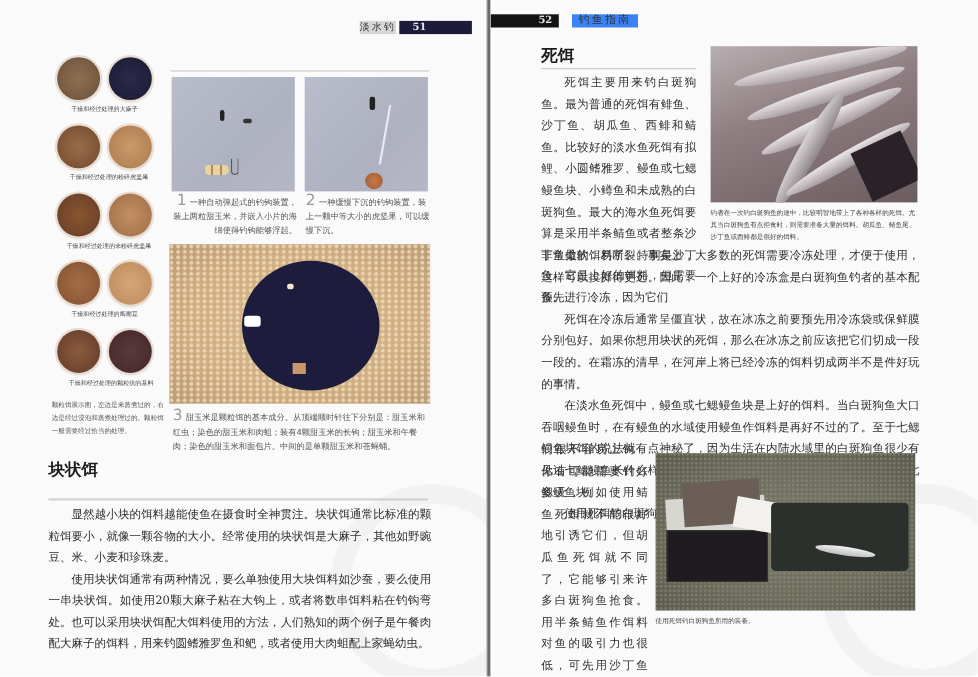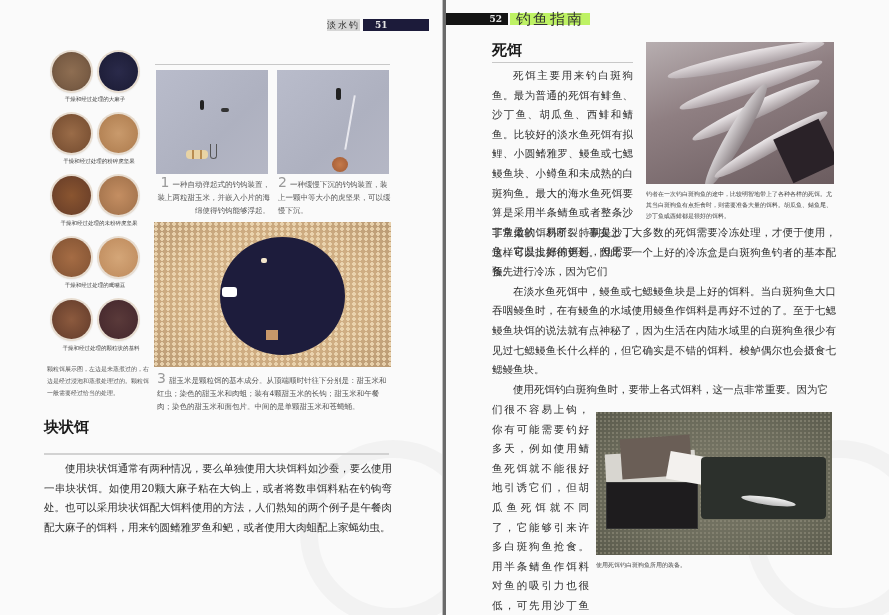--- a/index.html
+++ b/index.html
@@ -10,21 +10,21 @@
   .page-right { left:446px; width:443px; }
   .gutter { position:absolute; left:443px; top:0; width:3px; height:615px; background:#6a6a6a; }
   .gutter-line { position:absolute; left:442px; top:0; width:1px; height:615px; background:#bdbdbd; }
 
   
   .hdr-left { position:absolute; top:19px; left:327px; display:flex; height:12px; }
   .hdr-left .sect { background:#d6d6d6; color:#333; font-size:9px; padding:0 0; line-height:12px; letter-spacing:2px; }
   .hdr-left .num { background:#1c1b3a; color:#e6e6e6; font-size:9px; font-weight:bold; width:66px; padding-left:12px; line-height:12px; margin-left:3px; box-sizing:border-box; }
   .hdr-right { position:absolute; top:13px; left:0; display:flex; height:12px;align-items:flex-end; }
   .hdr-right .num { background:#141414; color:#e6e6e6; font-size:9px; font-weight:bold; width:62px; text-align:right; padding-right:6px; line-height:12px; box-sizing:border-box; }
-  .hdr-right .sect { background:#bef264; color:#333; font-size:15px; padding:0 6px; line-height:12px; letter-spacing:2px; margin-left:2px; }
+  .hdr-right .sect { background:#3b82f6; color:#333; font-size:10px; padding:0 6px; line-height:12px; letter-spacing:2px; margin-left:12px; }
 
   
   .title { position:absolute; font-weight:bold; color:#1c1c1c; }
   .title-rule { position:absolute; height:1px; background:#c8c8c8; }
 
   
   .bowl { position:absolute; width:39px; height:39px; border-radius:50%; box-shadow:0 0 0 2px #e8ddd0, 0 1px 3px rgba(0,0,0,.3); }
   .bowl-cap { position:absolute; left:47px; width:110px; font-size:5.5px; color:#444; text-align:center; white-space:nowrap; }
   .side-note { position:absolute; left:47px; top:363px; width:104px; font-size:6px; line-height:12px; color:#555; }
 
@@ -103,20 +103,21 @@
     <div style="position:absolute;left:107px;top:36px;width:6px;height:5px;background:#f3e6cc;border-radius:2px;"></div>
   </div>
   <div class="cap-small" style="left:157px;top:372px;width:233px;">
     <span class="cap-num">3</span><span>甜玉米是颗粒饵的基本成分。从顶端顺时针往下分别是：甜玉米和红虫；染色的甜玉米和肉蛆；装有4颗甜玉米的长钩；甜玉米和午餐肉；染色的甜玉米和面包片。中间的是单颗甜玉米和苍蝇蛹。</span>
   </div>
 
   <div class="title" style="left:44px;top:418px;font-size:15px;">块状饵</div>
   <div class="title-rule" style="left:44px;top:453px;width:345px;background:#d2d2d2;height:2px;"></div>
 
   <div class="body-text" style="left:44px;top:459px;width:348px;font-size:10.5px;line-height:19.5px;">
+    <p>显然越小块的饵料越能使鱼在摄食时全神贯注。块状饵通常比标准的颗粒饵要小，就像一颗谷物的大小。经常使用的块状饵是大麻子，其他如野豌豆、米、小麦和珍珠麦。</p>
     <p>使用块状饵通常有两种情况，要么单独使用大块饵料如沙蚕，要么使用一串块状饵。如使用20颗大麻子粘在大钩上，或者将数串饵料粘在钓钩弯处。也可以采用块状饵配大饵料使用的方法，人们熟知的两个例子是午餐肉配大麻子的饵料，用来钓圆鳍雅罗鱼和鲃，或者使用大肉蛆配上家蝇幼虫。</p>
   </div>
 </div>
 
 <div class="gutter-line"></div>
 <div class="gutter"></div>
 
 <div class="page page-right">
   <div class="watermark" style="left:300px;top:440px;width:150px;height:150px;"></div>
 
@@ -137,20 +138,21 @@
     <div style="position:absolute;left:30px;top:35px;width:150px;height:16px;border-radius:50%;background:linear-gradient(#ece8ea,#a59a9e);transform:rotate(-18deg);"></div>
     <div style="position:absolute;left:40px;top:60px;width:140px;height:16px;border-radius:50%;background:linear-gradient(#eeeaec,#a2989b);transform:rotate(-25deg);"></div>
     <div style="position:absolute;left:30px;top:85px;width:120px;height:18px;border-radius:50%;background:linear-gradient(#d8d4d6,#8d8487);transform:rotate(-60deg);"></div>
     <div style="position:absolute;left:60px;top:95px;width:130px;height:15px;border-radius:50%;background:linear-gradient(#ece8ea,#9f9598);transform:rotate(-30deg);"></div>
     <div style="position:absolute;left:135px;top:85px;width:50px;height:48px;background:#2a2228;transform:rotate(-25deg);"></div>
   </div>
   <div class="photo-cap" style="left:200px;top:188px;width:190px;">钓者在一次钓白斑狗鱼的途中，比较明智地带上了各种各样的死饵。尤其当白斑狗鱼有点拒食时，则需要准备大量的饵料。胡瓜鱼、鲭鱼尾、沙丁鱼或西鲱都是很好的饵料。</div>
 
   <div class="body-text" style="left:46px;top:223px;width:344px;font-size:10.5px;line-height:19.6px;">
     <p style="text-indent:0;">非常柔软，易断裂。事实上，大多数的死饵需要冷冻处理，才便于使用，这样可以投掷得更远。因此，一个上好的冷冻盒是白斑狗鱼钓者的基本配备。</p>
+    <p>死饵在冷冻后通常呈僵直状，故在冰冻之前要预先用冷冻袋或保鲜膜分别包好。如果你想用块状的死饵，那么在冰冻之前应该把它们切成一段一段的。在霜冻的清早，在河岸上将已经冷冻的饵料切成两半不是件好玩的事情。</p>
     <p>在淡水鱼死饵中，鳗鱼或七鳃鳗鱼块是上好的饵料。当白斑狗鱼大口吞咽鳗鱼时，在有鳗鱼的水域使用鳗鱼作饵料是再好不过的了。至于七鳃鳗鱼块饵的说法就有点神秘了，因为生活在内陆水域里的白斑狗鱼很少有见过七鳃鳗鱼长什么样的，但它确实是不错的饵料。梭鲈偶尔也会摄食七鳃鳗鱼块。</p>
     <p>使用死饵钓白斑狗鱼时，要带上各式饵料，这一点非常重要。因为它</p>
   </div>
 
   <div class="body-text" style="left:46px;top:400px;width:98px;font-size:10.5px;line-height:19.6px;letter-spacing:1px;">
     <p style="text-indent:0;">们很不容易上钩，你有可能需要钓好多天，例如使用鲭鱼死饵就不能很好地引诱它们，但胡瓜鱼死饵就不同了，它能够引来许多白斑狗鱼抢食。用半条鲭鱼作饵料对鱼的吸引力也很低，可先用沙丁鱼死饵进</p>
   </div>
 
   <div class="photo" style="left:150px;top:412px;width:236px;height:143px;background:radial-gradient(ellipse,#7c7a6a 0%,#6c6c5c 60%,#5a5a4c 100%);">
     <div style="position:absolute;inset:0;background-image:radial-gradient(circle at 1px 1px,#8f8c7a 1px,transparent 1.5px);background-size:4px 4px;opacity:.6;"></div>

